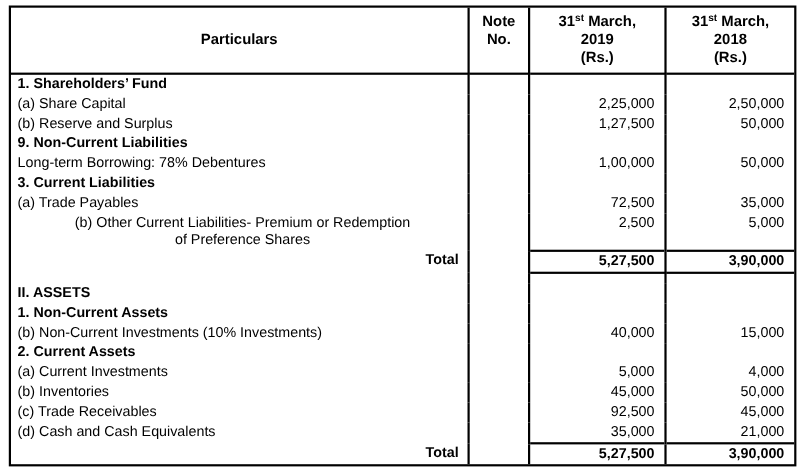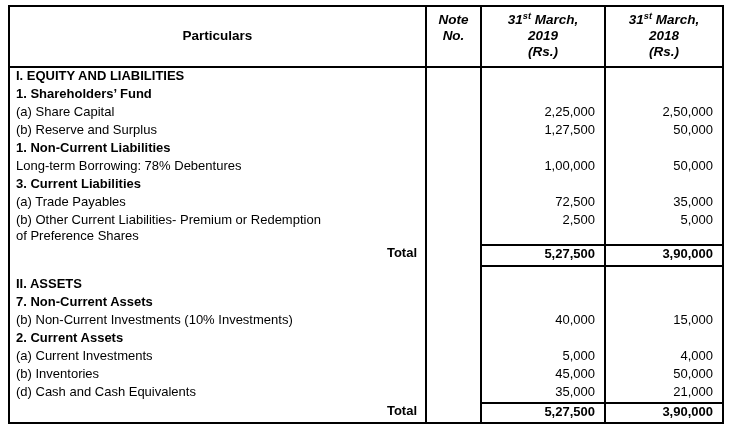--- a/index.html
+++ b/index.html
@@ -44,21 +44,21 @@
     border-bottom: 2px solid #000;
     border-right: 2px solid #000;
     font-weight: bold;
     font-size: 13.5px;
     vertical-align: top;
     padding: 5px 0 6px 0;
     text-align: center;
     line-height: 16px;
   }
   thead th.last { border-right: none; }
-  thead th .ln { display: block; font-style: italic; }
+  thead th .ln { display: block; }
   sup { font-size: 0.68em; vertical-align: super; line-height: 0; margin-top: 28px; }
 
   
   tbody td {
     vertical-align: top;
     padding: 0;
     border: none;
     height: 17px;
   }
   td.part {
@@ -73,21 +73,21 @@
     border-right: 2px solid #000;
   }
   td.amt.last { border-right: none; }
 
   
   .lvl0 { padding-left: 6px;  font-weight: bold; }
   .lvl1 { padding-left: 22px; font-weight: bold; }
   .lvl2 { padding-left: 44px; font-weight: normal; }
   .lvl3 { padding-left: 44px; font-weight: normal; }
 
-  .wrapline { display: block; }
+  .wrapline { display: block; text-align: center; }
 
   
   tr.total td.part {
     text-align: right;
     padding-right: 8px;
     font-weight: bold;
   }
   tr.total td.amt {
     font-weight: bold;
     border-top: 2px solid #000;
@@ -122,45 +122,39 @@
         </th>
         <th class="last">
           <span class="ln"><span>31</span><sup>st</sup><span> March,</span></span>
           <span class="ln">2018</span>
           <span class="ln">(Rs.)</span>
         </th>
       </tr>
     </thead>
     <tbody id="tbody">
         <tr>
-          <td class="part lvl0">I. EQUITY AND LIABILITIES</td>
-          <td class="note"></td>
-          <td class="amt"></td>
-          <td class="amt last"></td>
-        </tr>
-        <tr>
           <td class="part lvl1">1. Shareholders’ Fund</td>
           <td class="note"></td>
           <td class="amt"></td>
           <td class="amt last"></td>
         </tr>
         <tr>
           <td class="part lvl2">(a) Share Capital</td>
           <td class="note"></td>
           <td class="amt">2,25,000</td>
           <td class="amt last">2,50,000</td>
         </tr>
         <tr>
           <td class="part lvl2">(b) Reserve and Surplus</td>
           <td class="note"></td>
           <td class="amt">1,27,500</td>
           <td class="amt last">50,000</td>
         </tr>
         <tr>
-          <td class="part lvl1">1. Non-Current Liabilities</td>
+          <td class="part lvl1">9. Non-Current Liabilities</td>
           <td class="note"></td>
           <td class="amt"></td>
           <td class="amt last"></td>
         </tr>
         <tr>
           <td class="part lvl3">Long-term Borrowing: 78% Debentures</td>
           <td class="note"></td>
           <td class="amt">1,00,000</td>
           <td class="amt last">50,000</td>
         </tr>
@@ -194,21 +188,21 @@
           <td class="amt"></td>
           <td class="amt last"></td>
         </tr>
         <tr>
           <td class="part lvl0">II. ASSETS</td>
           <td class="note"></td>
           <td class="amt"></td>
           <td class="amt last"></td>
         </tr>
         <tr>
-          <td class="part lvl1">7. Non-Current Assets</td>
+          <td class="part lvl1">1. Non-Current Assets</td>
           <td class="note"></td>
           <td class="amt"></td>
           <td class="amt last"></td>
         </tr>
         <tr>
           <td class="part lvl2">(b) Non-Current Investments (10% Investments)</td>
           <td class="note"></td>
           <td class="amt">40,000</td>
           <td class="amt last">15,000</td>
         </tr>
@@ -222,20 +216,26 @@
           <td class="part lvl2">(a) Current Investments</td>
           <td class="note"></td>
           <td class="amt">5,000</td>
           <td class="amt last">4,000</td>
         </tr>
         <tr>
           <td class="part lvl2">(b) Inventories</td>
           <td class="note"></td>
           <td class="amt">45,000</td>
           <td class="amt last">50,000</td>
+        </tr>
+        <tr>
+          <td class="part lvl2">(c) Trade Receivables</td>
+          <td class="note"></td>
+          <td class="amt">92,500</td>
+          <td class="amt last">45,000</td>
         </tr>
         <tr>
           <td class="part lvl2">(d) Cash and Cash Equivalents</td>
           <td class="note"></td>
           <td class="amt">35,000</td>
           <td class="amt last">21,000</td>
         </tr>
         <tr class="total total-last">
           <td class="part lvl0">Total</td>
           <td class="note"></td>

